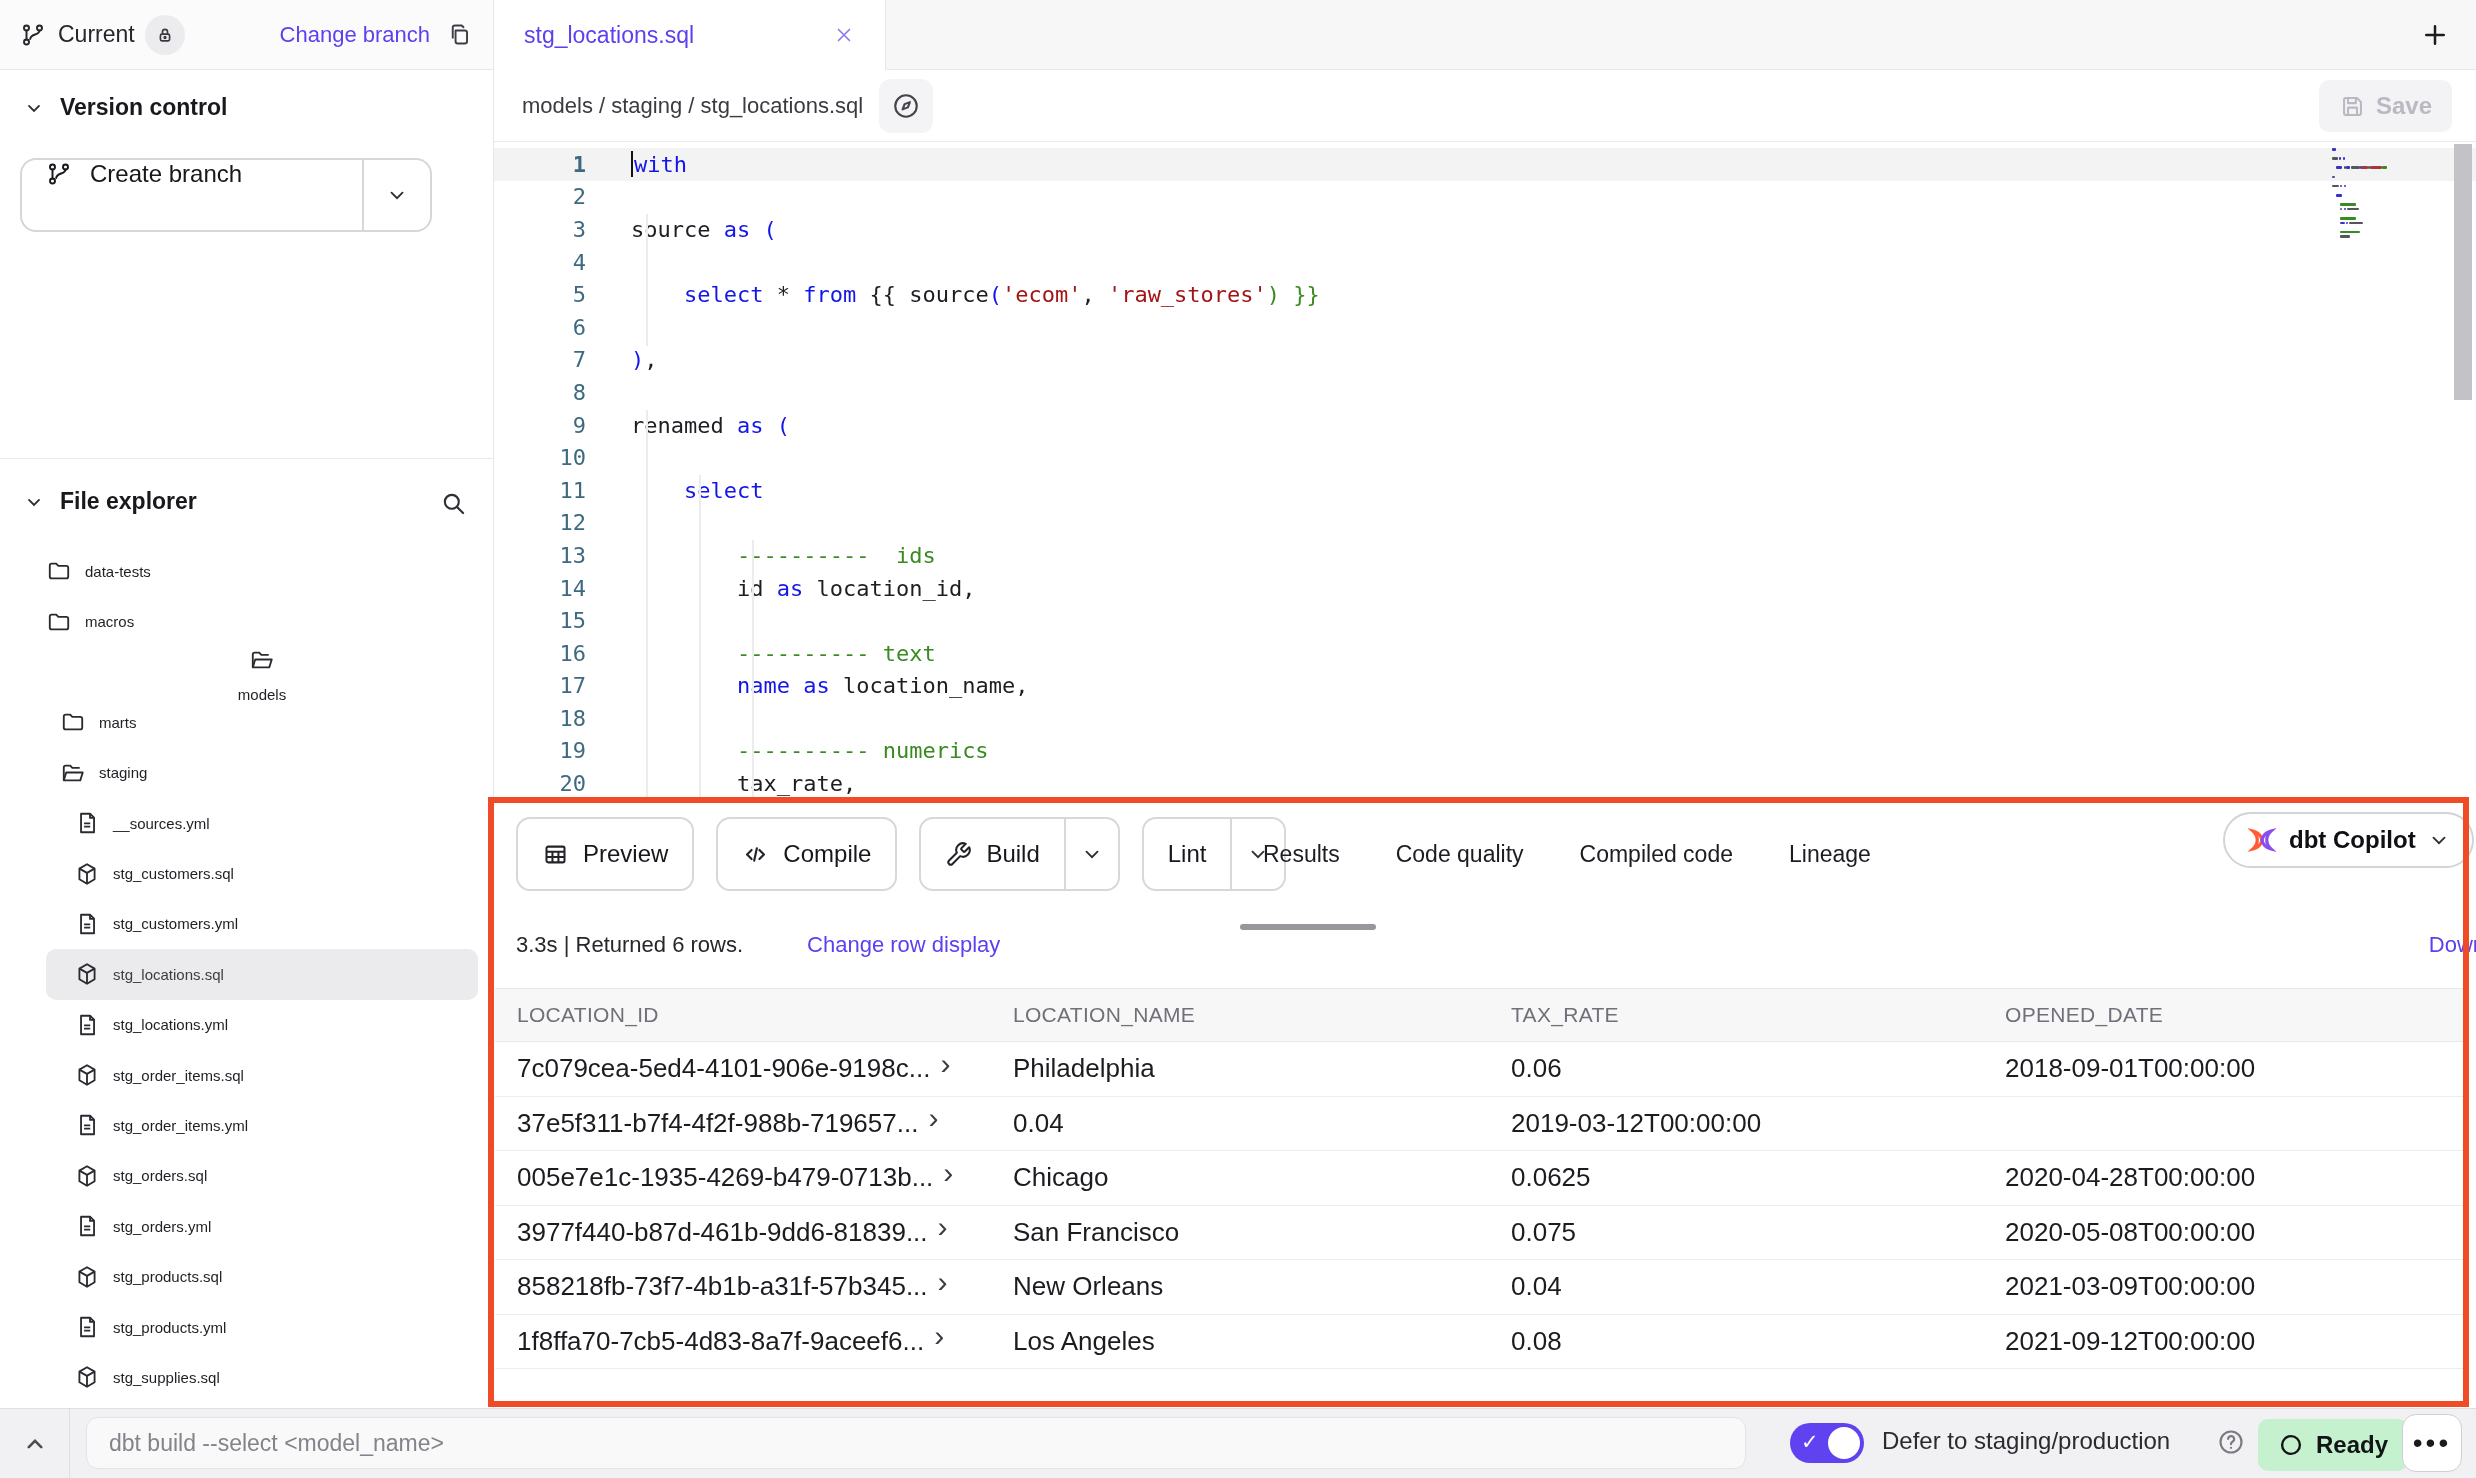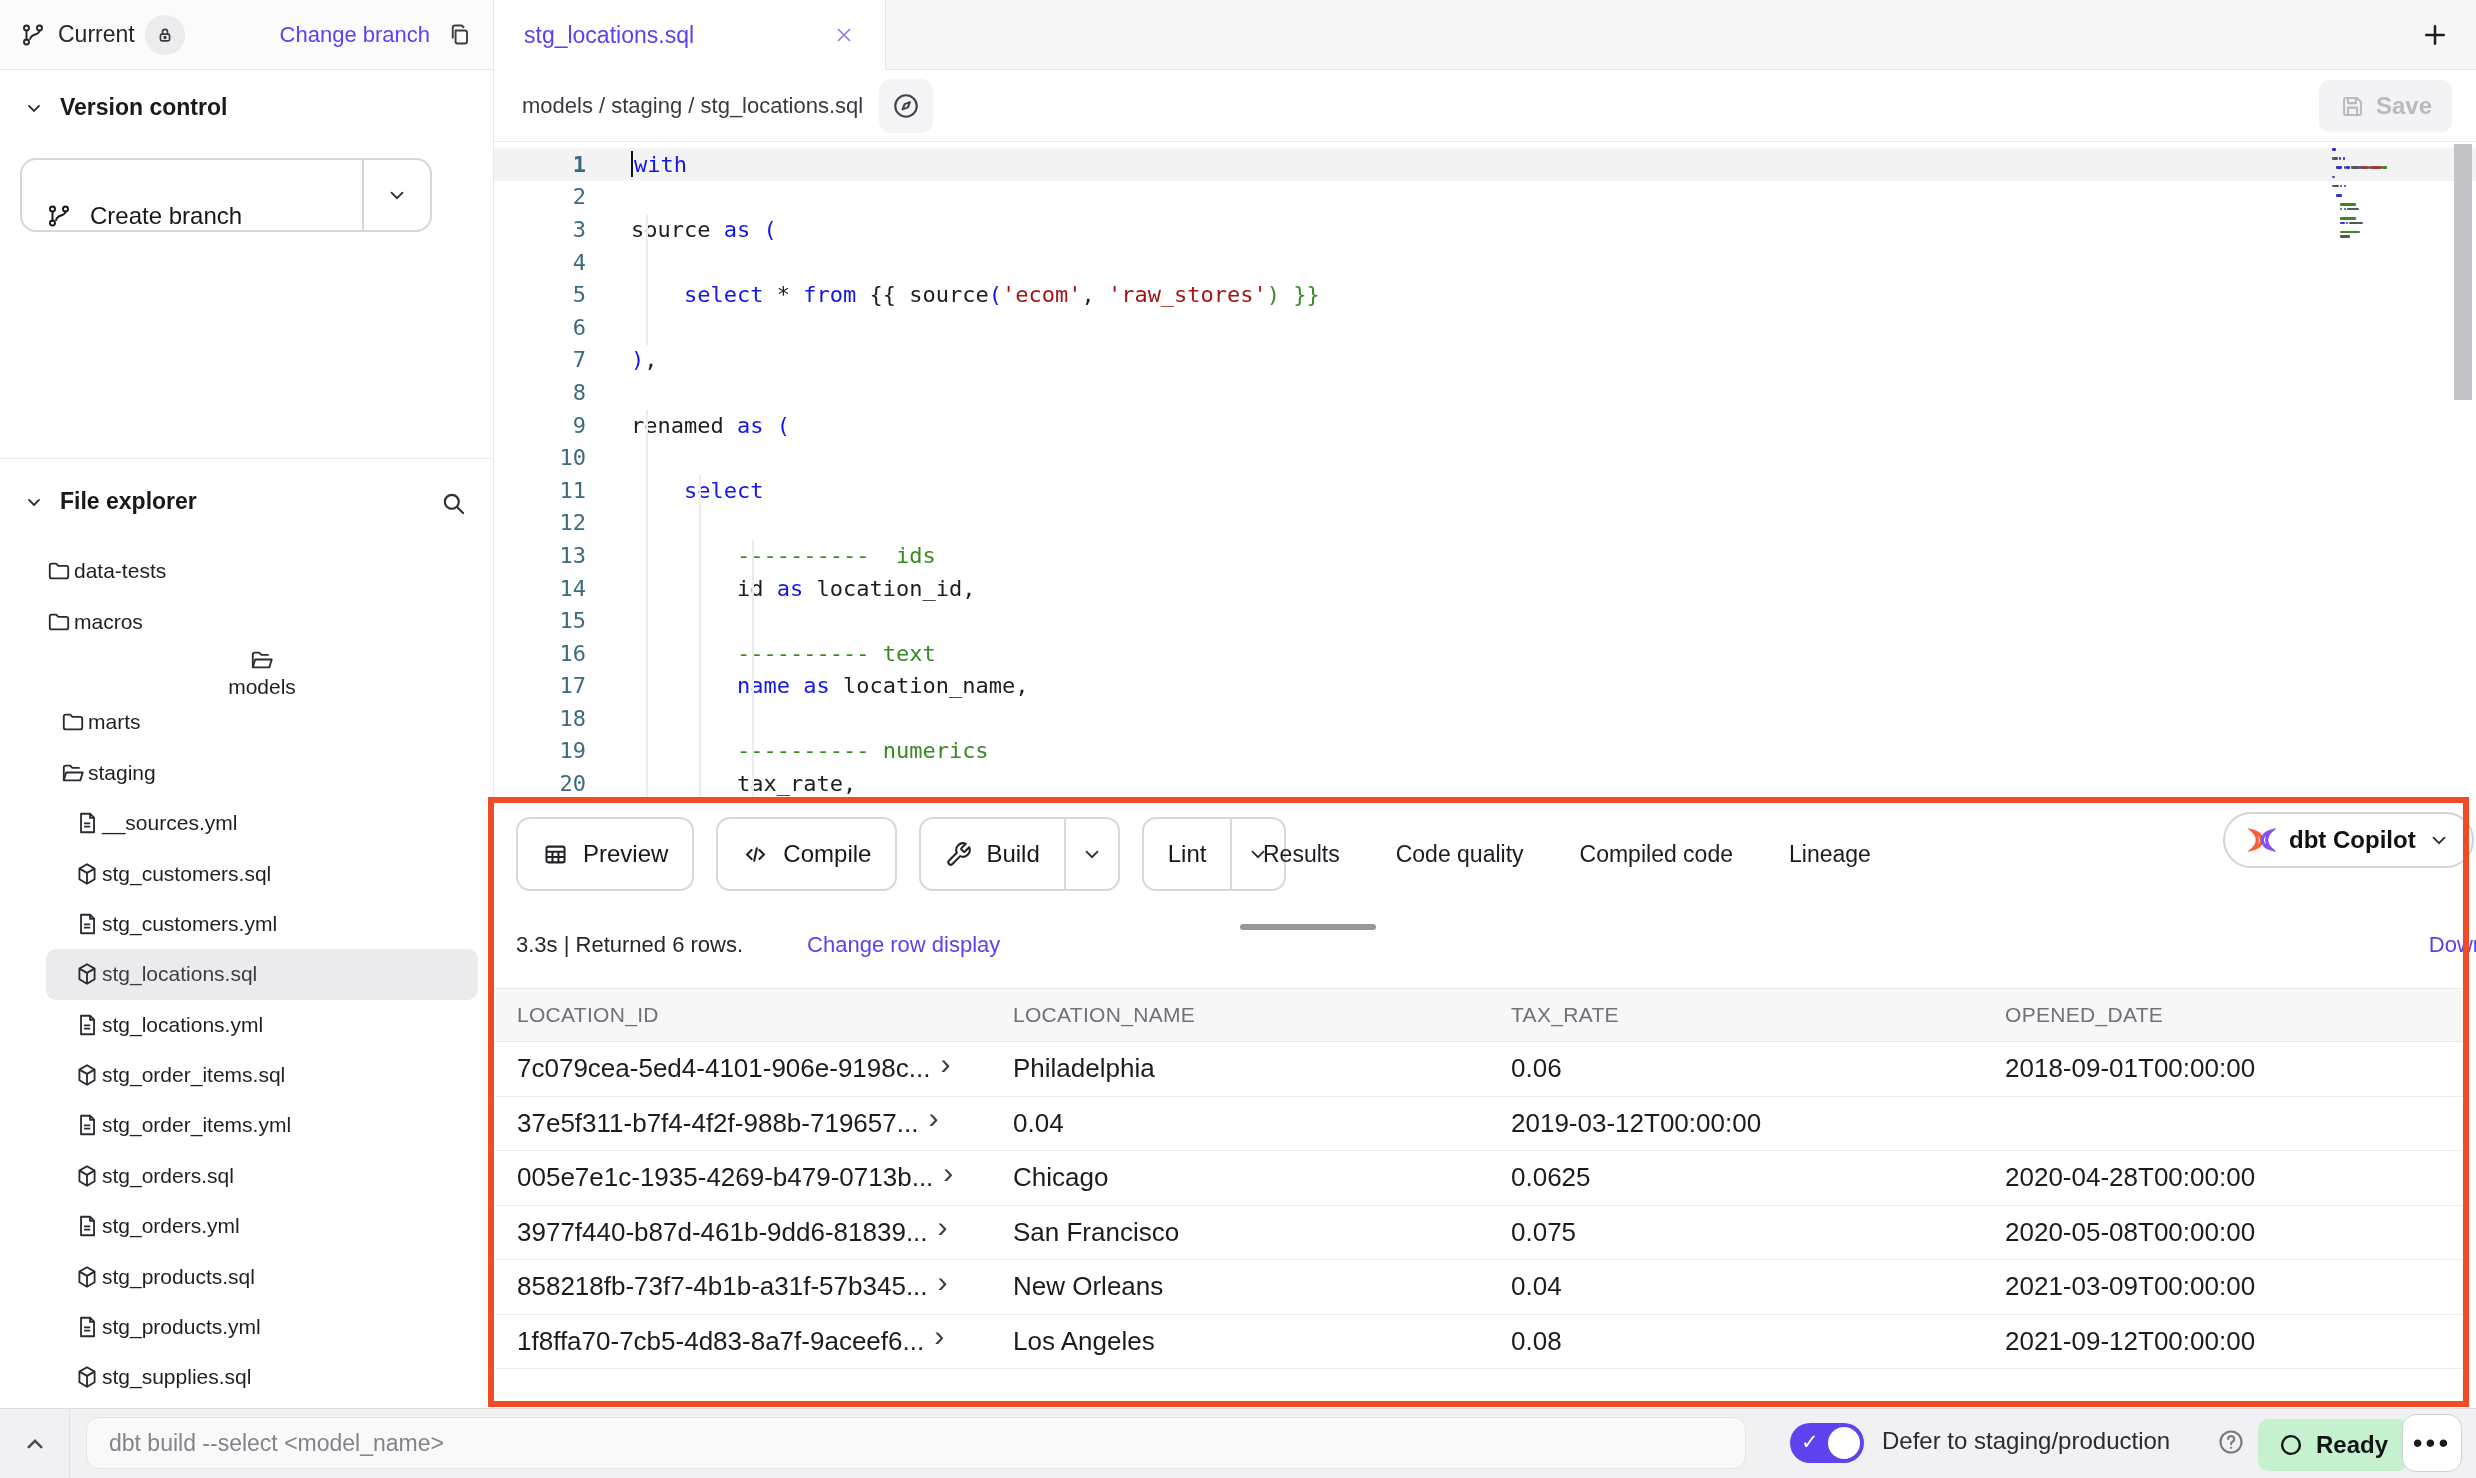--- a/index.html
+++ b/index.html
@@ -21,29 +21,29 @@
 
   .section-head{position:absolute;display:flex;align-items:center;gap:16px;
                 font-size:23px;font-weight:700;color:#18181d;}
   #vc-head{left:24px;top:94px;}
   #fe-head{left:24px;top:488px;}
   #fe-search{position:absolute;right:26px;top:490px;color:#2f2f36;}
   #side-divider{position:absolute;left:0;top:458px;width:494px;border-top:1.5px solid #e9e9ec;}
 
   #create-branch{position:absolute;left:20px;top:158px;width:412px;height:74px;
                  border:2px solid #d6d6db;border-radius:16px;background:#fff;display:flex;
-                 align-items:flex-end;box-sizing:border-box;}
+                 align-items:flex-start;box-sizing:border-box;}
   #create-branch .main{flex:1;display:flex;align-items:center;gap:18px;padding-left:24px;
                        font-size:24px;font-weight:500;color:#17171c;}
   #create-branch .split{width:66px;align-self:stretch;border-left:2px solid #d6d6db;
                         display:flex;align-items:center;justify-content:center;color:#2b2b31;}
 
   #file-list{position:absolute;left:0;top:546px;width:494px;}
   .file-row{height:50.4px;margin:0 16px 0 46px;border-radius:10px;display:flex;
-            align-items:center;gap:2px;font-size:21px;color:#1f1f25;cursor:pointer;}
+            align-items:center;gap:13px;font-size:15px;color:#1f1f25;cursor:pointer;}
   .file-row.selected{background:#ebebee;color:#3c3c43;}
   .file-row .ic{color:#2a2a31;}
 
   
   #tabbar{position:absolute;left:494px;top:0;width:1982px;height:70px;background:#f7f7f8;
           border-bottom:1.5px solid #e7e7ea;box-sizing:border-box;}
   #tab-active{position:absolute;left:0;top:0;width:392px;height:70.5px;background:#fff;
               border-right:1.5px solid #e7e7ea;display:flex;align-items:center;
               padding:0 30px;box-sizing:border-box;font-size:23px;font-weight:500;color:#5c3ff0;}
   #tab-close{margin-left:auto;color:#887af0;cursor:pointer;}

